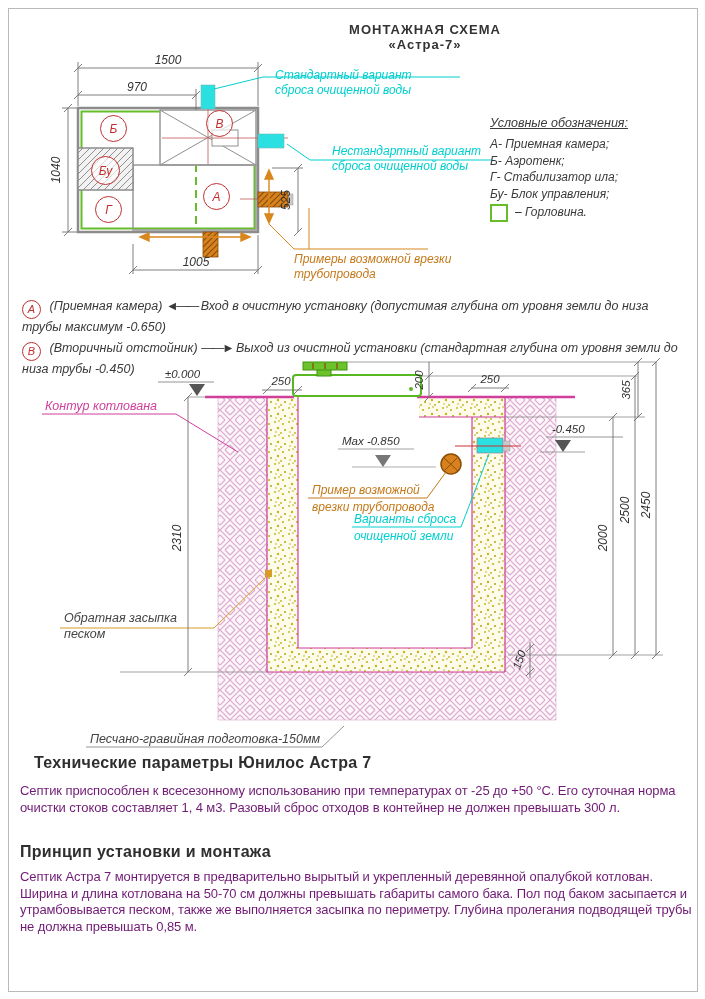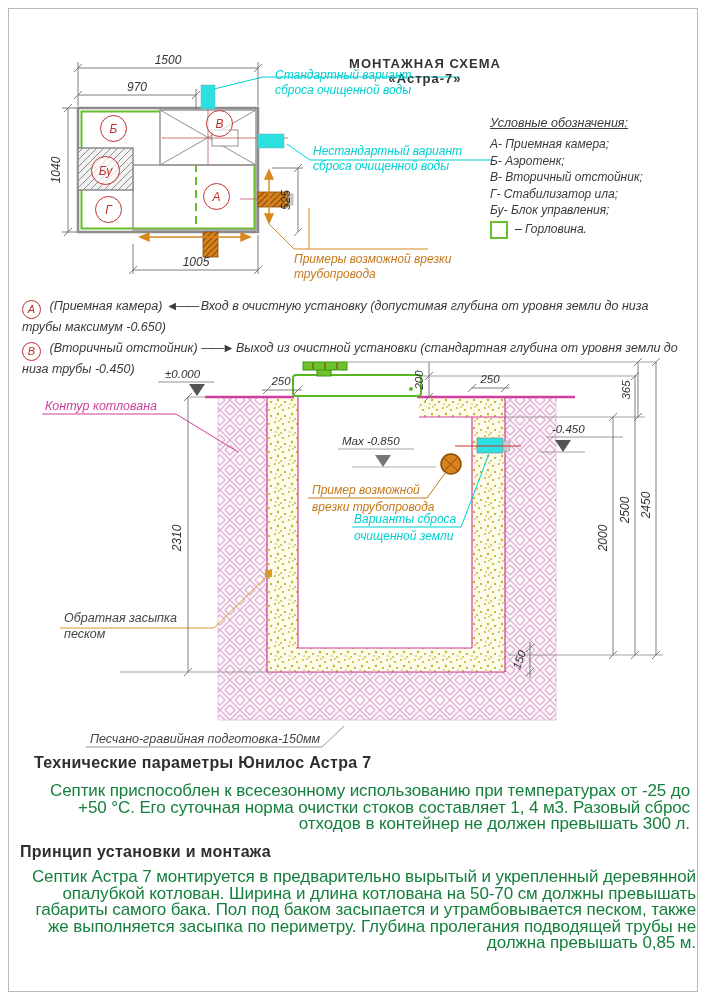--- a/index.html
+++ b/index.html
@@ -1,37 +1,37 @@
 <!DOCTYPE html>
 <html><head>
 <meta charset="utf-8">
 <style>
   html,body{margin:0;padding:0;background:#e8e8e8;}
   #page{position:relative;width:705px;height:999px;background:#ffffff;overflow:hidden;
         font-family:"Liberation Sans",sans-serif;}
   #border{position:absolute;left:8px;top:8px;width:688px;height:982px;border:1px solid #b9b9b9;}
   .abs{position:absolute;white-space:nowrap;}
   .ital{font-style:italic;color:#3a3a3a;}
-  .title{font-size:13px;font-weight:bold;letter-spacing:1px;text-align:center;color:#333;margin-top:34px;}
+  .title{font-size:13px;font-weight:bold;letter-spacing:1px;text-align:center;color:#333;}
   .cyan{color:#00cfcf;}
   .oran{color:#c4791a;}
   .mag{color:#cf3f9b;}
   .lbl12{font-size:12px;line-height:15px;}
   .lbl125{font-size:12.5px;line-height:16px;}
   .legend-title{font-size:12.5px;text-decoration:underline;margin-bottom:6px;margin-top:24px;}
   .legend-item{font-size:12px;line-height:16.5px;}
   .gorl-row{display:flex;gap:7px;margin-top:2px;}
   .gorl-sq{width:14px;height:14px;border:2px solid #67bd2a;display:inline-block;}
   .note{font-size:12.5px;line-height:17px;white-space:normal;margin-bottom:4px;color:#3a3a3a;font-style:italic;}
   .nmark{display:inline-flex;align-items:center;justify-content:center;width:17px;height:17px;
          border:1.4px solid #c03030;border-radius:50%;color:#c03030;font-size:11px;font-style:italic;
          margin-right:5px;vertical-align:-3px;}
   .arrow{letter-spacing:-2px;font-style:normal;}
   .spec-h{font-size:16px;font-weight:bold;color:#2e2e2e;letter-spacing:.3px;}
-  .spec-p{font-size:17px;line-height:16.5px;color:#15803d;white-space:normal;letter-spacing:-0.1px;text-align:right;}
+  .spec-p{font-size:13px;line-height:16.5px;color:#701a75;white-space:normal;letter-spacing:-0.1px;}
   .comp-circ{position:absolute;border:1.4px solid #c03030;border-radius:50%;color:#c03030;
              font-style:italic;display:flex;align-items:center;justify-content:center;
              font-size:12px;background:rgba(255,255,255,.65);}
   svg text{font-family:"Liberation Sans",sans-serif;font-style:italic;fill:#333;}
 </style>
 </head>
 <body>
 
 <div id="page">
   <div id="border"></div>
@@ -253,21 +253,21 @@
 
   <div class="abs title" style="left:330px;top:22px;width:190px">
     <div>МОНТАЖНАЯ СХЕМА</div>
     <div>«Астра-7»</div>
   </div>
 
   <div class="abs ital cyan lbl12" style="left:275px;top:68px">
     <div>Стандартный вариант</div>
     <div>сброса очищенной воды</div>
   </div>
-  <div class="abs ital cyan lbl12" style="left:313px;top:144px">
+  <div class="abs ital cyan lbl12" style="left:332px;top:144px">
     <div>Нестандартный вариант</div>
     <div>сброса очищенной воды</div>
   </div>
   <div class="abs ital oran lbl12" style="left:294px;top:252px">
     <div>Примеры возможной врезки</div>
     <div>трубопровода</div>
   </div>
 
   <div class="comp-circ" style="left:100px;top:115px;width:25px;height:25px">
       <span>Б</span>
@@ -282,21 +282,20 @@
       <span>В</span>
     </div>
   <div class="comp-circ" style="left:203px;top:183px;width:25px;height:25px">
       <span>А</span>
     </div>
 
   <div class="abs ital" style="left:490px;top:92px;width:205px">
     <div class="legend-title">Условные обозначения:</div>
     <div class="legend-item">А- Приемная камера;</div>
     <div class="legend-item">Б- Аэротенк;</div>
-    <div class="legend-item">В- Вторичный отстойник;</div>
     <div class="legend-item">Г- Стабилизатор ила;</div>
     <div class="legend-item">Бу- Блок управления;</div>
     <div class="gorl-row">
       <span class="gorl-sq"></span>
       <span class="legend-item">– Горловина.</span>
     </div>
   </div>
 
   <div class="abs" style="left:22px;top:298px;width:664px">
     <div class="note">

